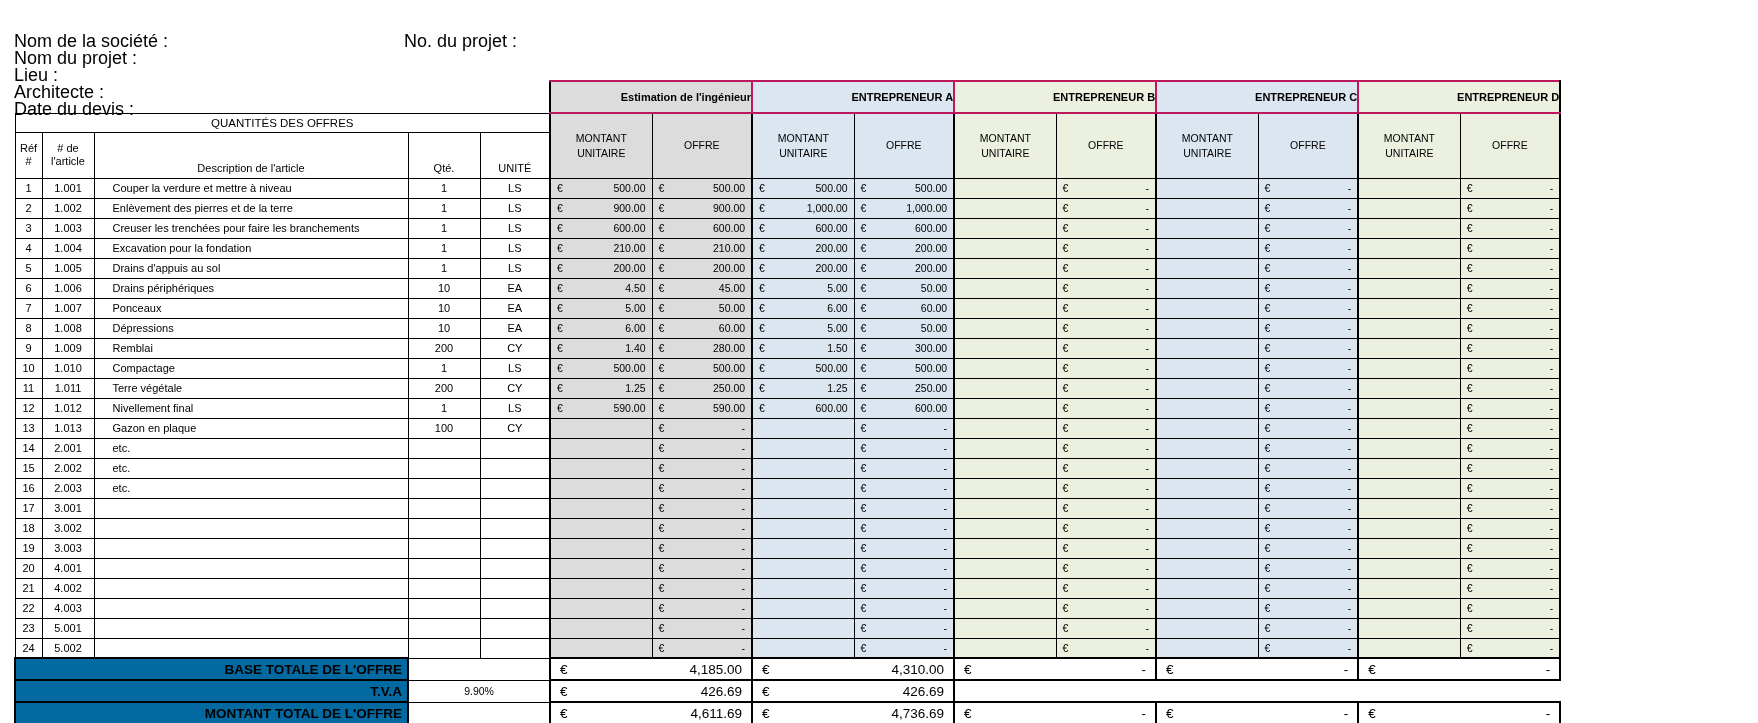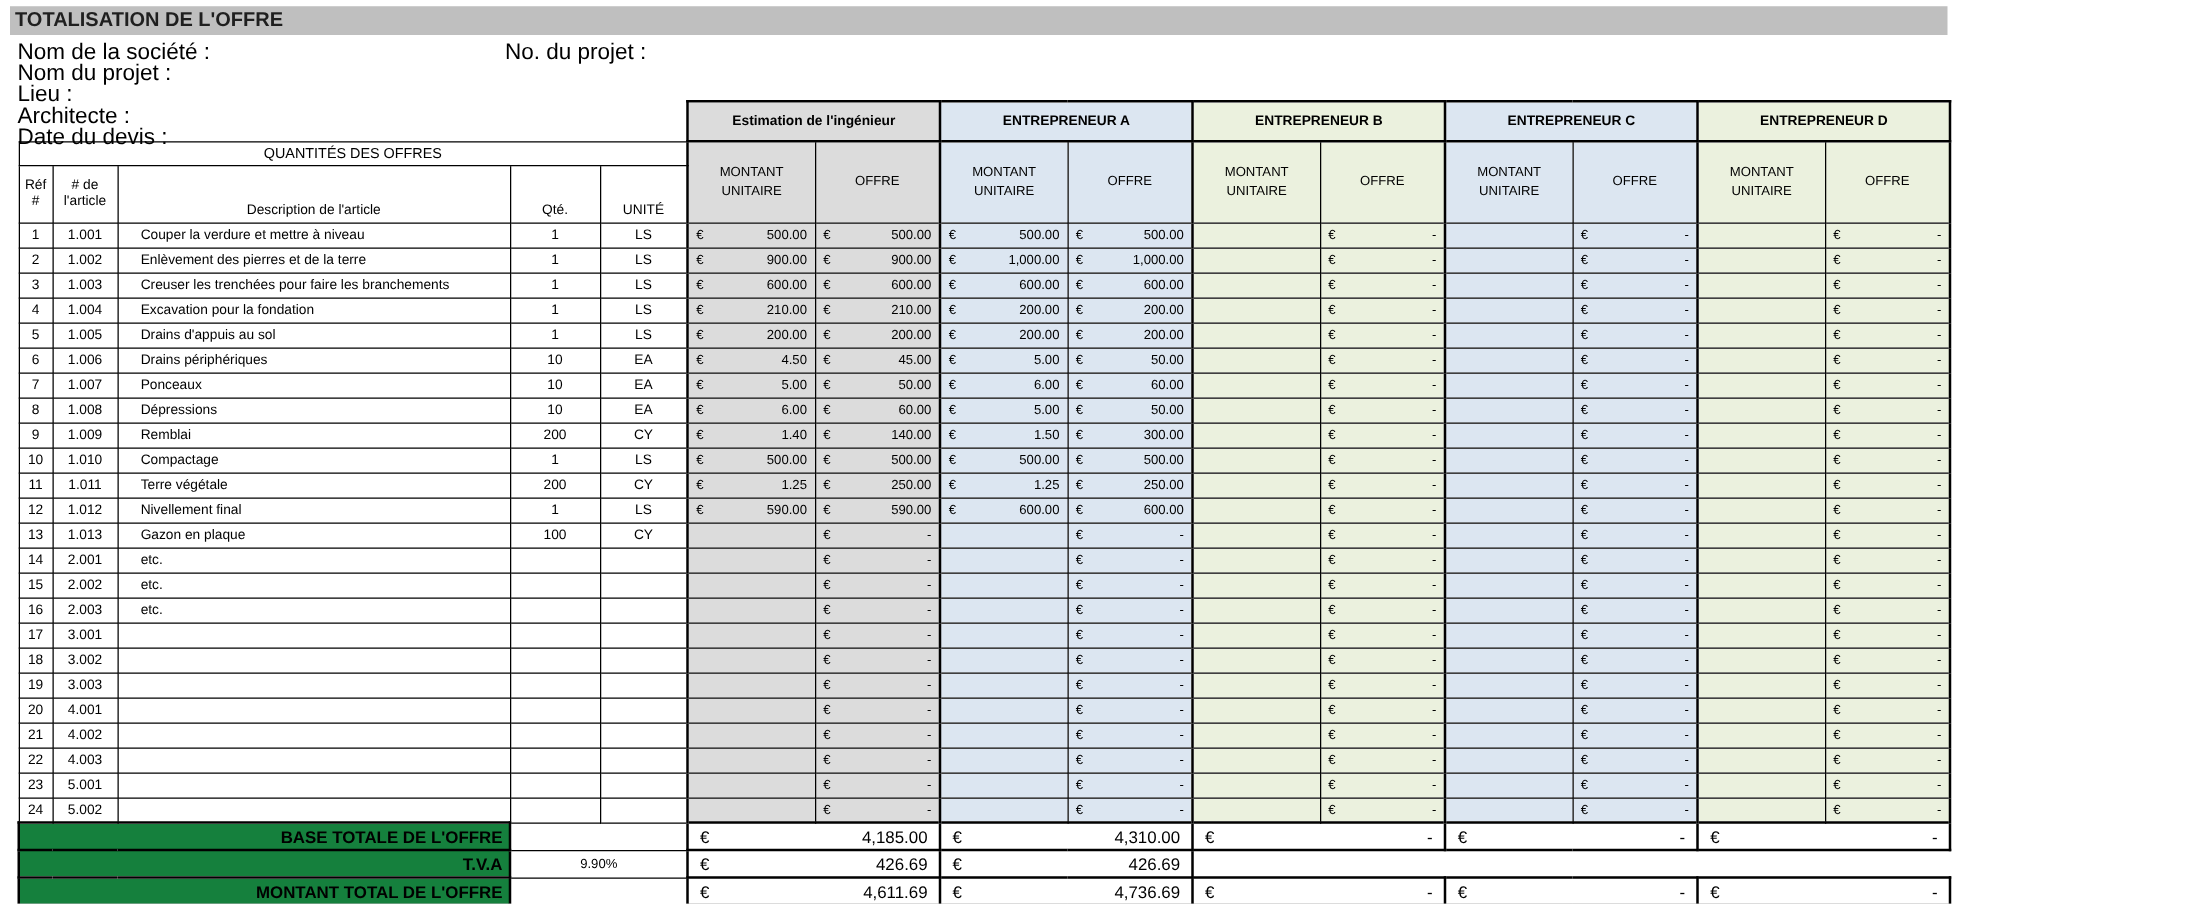--- a/index.html
+++ b/index.html
@@ -10,49 +10,48 @@
   .meta-label{position:absolute;font-size:18px;z-index:3;white-space:nowrap;}
   table.grid{position:absolute;left:14px;top:80px;width:1545px;border-collapse:collapse;
         table-layout:fixed;z-index:2;}
   tr.r-groups{height:32px;}
   tr.r-quant{height:19px;}
   tr.r-cols{height:46px;}
   tbody tr{height:20px;}
   tfoot tr{height:22px;}
   th,td{box-sizing:border-box;padding:0;font-weight:normal;overflow:hidden;white-space:nowrap;}
   .noborder{border:none;background:transparent;}
-  .grp{border:2px solid #000000;font-size:11px;font-weight:bold;text-align:center;vertical-align:middle;}
+  .grp{border:2px solid #be185d;font-size:11px;font-weight:bold;text-align:right;vertical-align:middle;}
   .quant{border:1px solid #000;font-size:11.5px;text-align:center;vertical-align:middle;}
   .sub{border:1px solid #000;font-size:10.5px;text-align:center;vertical-align:middle;
        white-space:normal;line-height:1.45;}
   .colh{border:1px solid #000;font-size:11px;text-align:center;vertical-align:middle;white-space:normal;line-height:1.15;margin-left:26px;}
   .vbot{vertical-align:bottom;padding-bottom:3px;}
   .g-est{background:#dcdcdc;}
   .g-blu{background:#dce6f1;}
   .g-grn{background:#ebf1de;}
   .gs{border-left:2px solid #000 !important;}
   .ge{border-right:2px solid #000 !important;}
   tbody td{border:1px solid #000;font-size:11px;vertical-align:middle;}
   td.c-ref,td.c-art,td.c-qty,td.c-unit{text-align:center;}
   td.c-desc{text-align:left;padding-left:18px;}
   .mcell{display:flex;justify-content:space-between;align-items:center;padding:0 6px;font-size:10.5px;height:100%;}
   .mcell .cur{text-align:left;}
   .mcell .val{text-align:right;}
   tfoot td{vertical-align:middle;}
-  .f-label{border:2px solid #000;font-size:13.5px;font-weight:bold;text-align:right;padding-right:5px;background:#15803d;}
+  .f-label{border:2px solid #000;font-size:13.5px;font-weight:bold;text-align:right;padding-right:5px;background:#0369a1;}
   .f-mid{border:1px solid #000;font-size:10.5px;text-align:center;background:#fff;}
   .f-val{border:2px solid #000;background:#fff;}
   .f-val .mcell{font-size:13.5px;padding:0 9px;}
   .f-none{border:none;background:#fff;}
 </style>
 </head>
 <body>
 
 <div class="page">
-  <div class="title-bar">TOTALISATION DE L'OFFRE</div>
 
   <div class="meta-label" style="left:14px;top:31px;">Nom de la société :</div>
   <div class="meta-label" style="left:404px;top:31px;">No. du projet :</div>
   <div class="meta-label" style="left:14px;top:48px;">Nom du projet :</div>
   <div class="meta-label" style="left:14px;top:65px;">Lieu :</div>
   <div class="meta-label" style="left:14px;top:82px;">Architecte :</div>
   <div class="meta-label" style="left:14px;top:99px;">Date du devis :</div>
 
   <table class="grid">
     <colgroup>
@@ -527,21 +526,21 @@
           <td class="c-unit">CY</td>
           <td class="g-est gs money">
             <div class="mcell">
               <span class="cur">€</span>
               <span class="val">1.40</span>
             </div>
           </td>
           <td class="g-est money">
             <div class="mcell">
               <span class="cur">€</span>
-              <span class="val">140.00</span>
+              <span class="val">280.00</span>
             </div>
           </td>
           <td class="g-blu gs money">
             <div class="mcell">
               <span class="cur">€</span>
               <span class="val">1.50</span>
             </div>
           </td>
           <td class="g-blu money">
             <div class="mcell">

